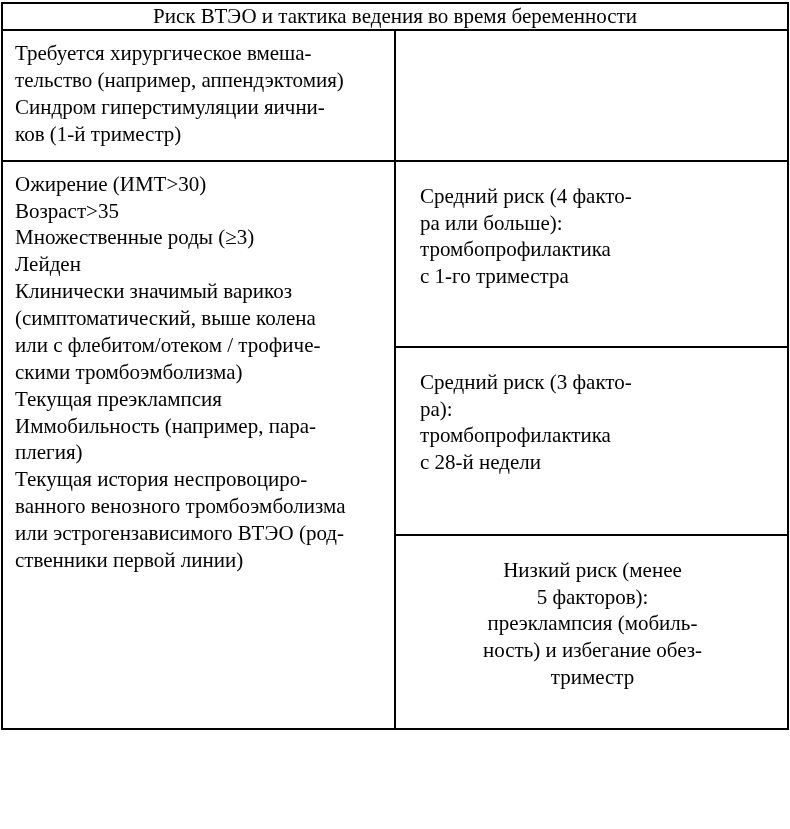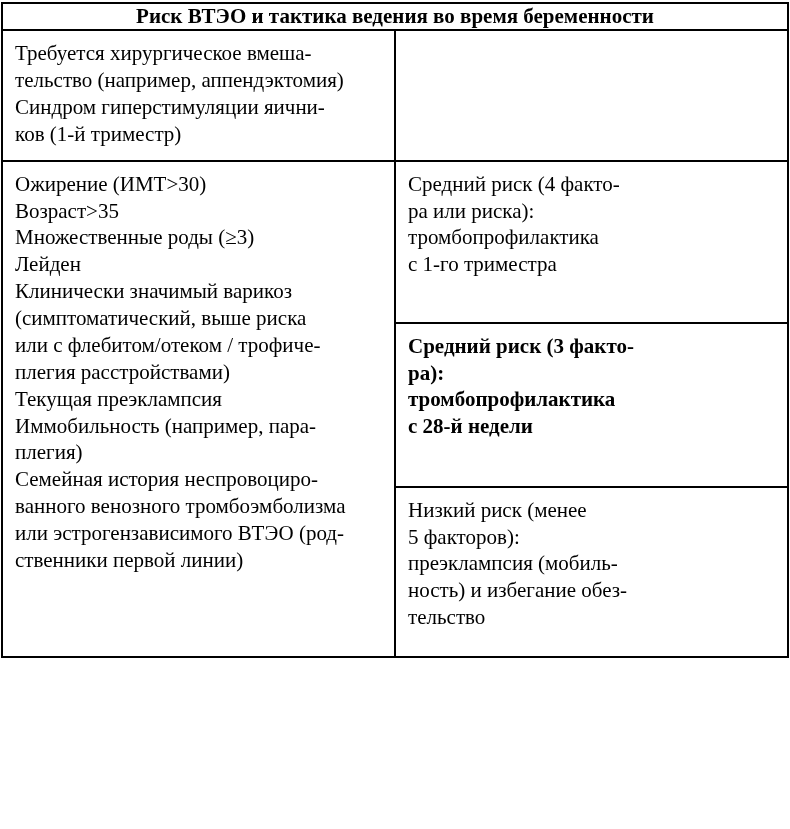--- a/index.html
+++ b/index.html
@@ -24,21 +24,21 @@
     border-collapse: collapse;
     table-layout: fixed;
   }
   .tbl td, .tbl th {
     border: 2px solid #000000;
     vertical-align: top;
     padding: 0;
   }
   .title-cell {
     text-align: center;
-    font-weight: bold;
+    font-weight: normal;
     font-size: 21px;
     padding: 8px 6px 10px 6px;
     line-height: 1.2;
   }
   .cell-inner {
     padding: 9px 10px 12px 12px;
     font-size: 21px;
     line-height: 1.28;
   }
   .cell-inner .ln {
@@ -54,29 +54,29 @@
     height: 100%;
   }
   .nested {
     width: 100%;
     border-collapse: collapse;
     table-layout: fixed;
   }
   .nested td {
     border: 0;
     border-bottom: 2px solid #000000;
-    padding: 0;
+    padding: 12px;
     vertical-align: top;
   }
   .nested tr:last-child td {
     border-bottom: 0;
   }
   .sect-a { height: 160px; }
-  .sect-b { height: 162px; font-weight: bold; }
-  .sect-c { height: 168px; }
+  .sect-b { height: 162px; }
+  .sect-c { height: 168px; text-align: center; }
 </style>
 </head>
 <body>
 
 <div class="page">
   <table class="tbl">
     <tbody>
       <tr>
         <td class="title-cell" colspan="2">Риск ВТЭО и тактика ведения во время беременности</td>
       </tr>
@@ -96,40 +96,40 @@
       </tr>
 
       <tr>
         <td class="left-col">
           <div class="cell-inner">
             <div class="ln">Ожирение (ИМТ&gt;30)</div>
             <div class="ln">Возраст&gt;35</div>
             <div class="ln">Множественные роды (≥3)</div>
             <div class="ln">Лейден</div>
             <div class="ln">Клинически значимый варикоз</div>
-            <div class="ln">(симптоматический, выше риска</div>
+            <div class="ln">(симптоматический, выше колена</div>
             <div class="ln">или с флебитом/отеком / трофиче-</div>
-            <div class="ln">плегия расстройствами)</div>
+            <div class="ln">скими тромбоэмболизма)</div>
             <div class="ln">Текущая преэклампсия</div>
             <div class="ln">Иммобильность (например, пара-</div>
             <div class="ln">плегия)</div>
-            <div class="ln">Семейная история неспровоциро-</div>
+            <div class="ln">Текущая история неспровоциро-</div>
             <div class="ln">ванного венозного тромбоэмболизма</div>
             <div class="ln">или эстрогензависимого ВТЭО (род-</div>
             <div class="ln">ственники первой линии)</div>
           </div>
         </td>
         <td class="right-col">
           <table class="nested">
             <tbody>
               <tr>
                 <td class="sect-a">
                   <div class="cell-inner">
                     <div class="ln">Средний риск (4 факто-</div>
-                    <div class="ln">ра или риска):</div>
+                    <div class="ln">ра или больше):</div>
                     <div class="ln">тромбопрофилактика</div>
                     <div class="ln">с 1-го триместра</div>
                   </div>
                 </td>
               </tr>
               <tr>
                 <td class="sect-b">
                   <div class="cell-inner">
                     <div class="ln">Средний риск (3 факто-</div>
                     <div class="ln">ра):</div>
@@ -138,21 +138,21 @@
                   </div>
                 </td>
               </tr>
               <tr>
                 <td class="sect-c">
                   <div class="cell-inner">
                     <div class="ln">Низкий риск (менее</div>
                     <div class="ln">5 факторов):</div>
                     <div class="ln">преэклампсия (мобиль-</div>
                     <div class="ln">ность) и избегание обез-</div>
-                    <div class="ln">тельство</div>
+                    <div class="ln">триместр</div>
                   </div>
                 </td>
               </tr>
             </tbody>
           </table>
         </td>
       </tr>
 
     </tbody>
   </table>

